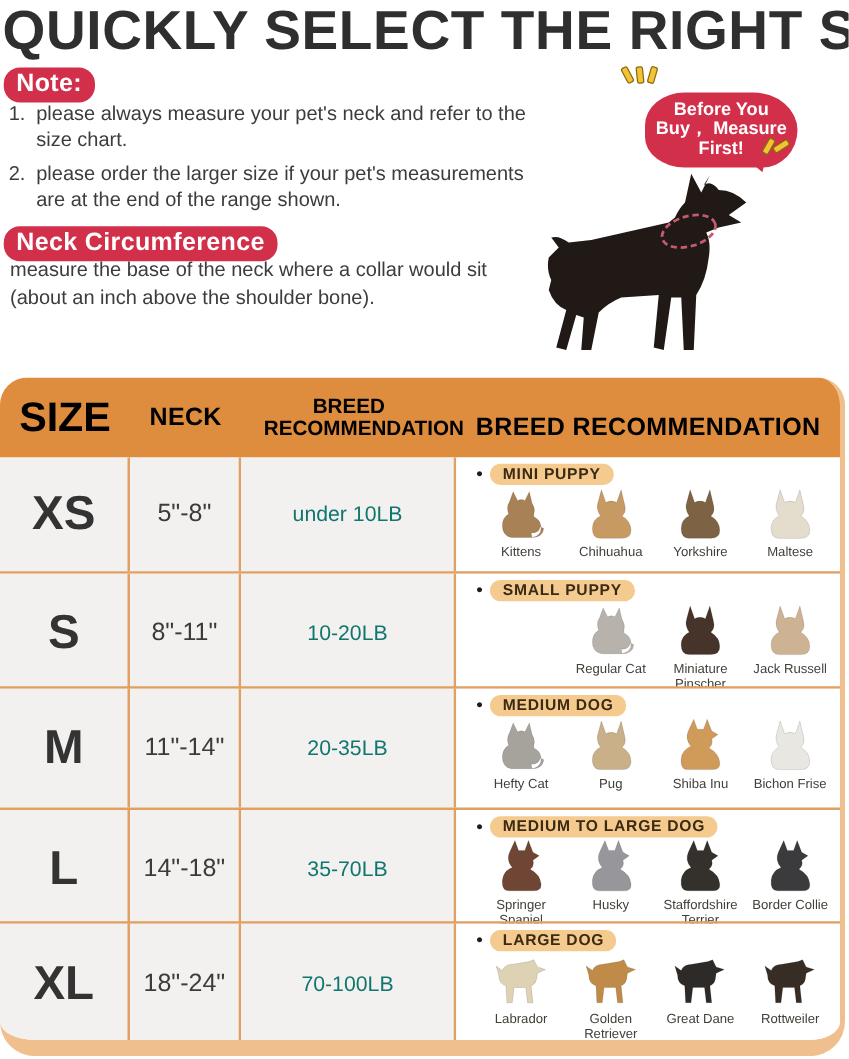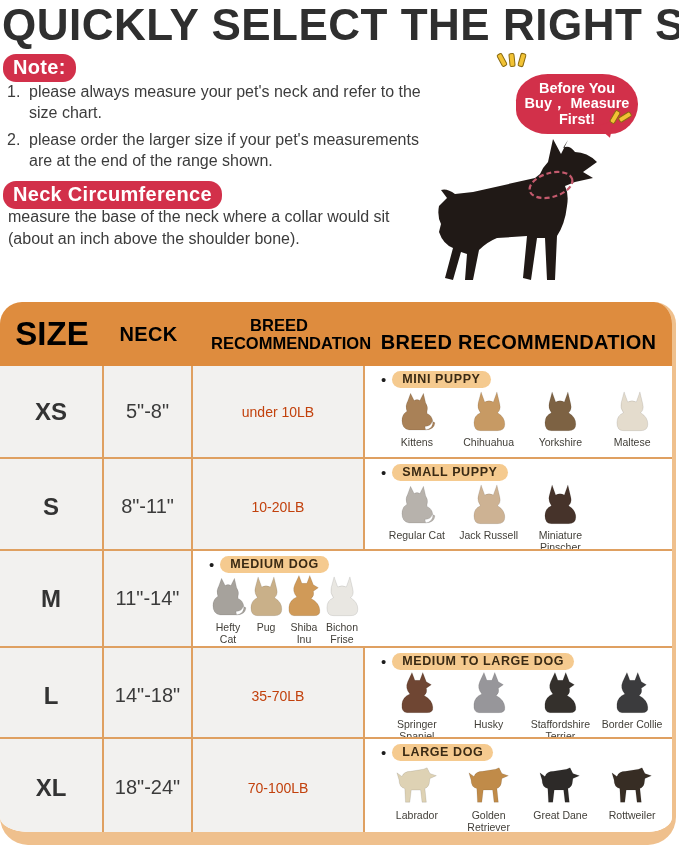--- a/index.html
+++ b/index.html
@@ -47,30 +47,30 @@
   .th{font-weight:bold;}
   .th-size{font-size:33px;}
   .th-neck{font-size:20px;letter-spacing:.3px;}
   .th-weight{font-size:16.5px;line-height:18px;padding:0 18px;}
   .th-breed{font-size:20px;letter-spacing:.3px;margin-top:16px;}
   .tbody{display:grid;grid-template-rows:91px 92px 97px 91px auto;height:470px;}
   .row{display:grid;grid-template-columns:104px 89px 172px 1fr;}
   .row + .row{border-top:2px solid var(--border-orange);}
   .cell{display:flex;align-items:center;justify-content:center;box-sizing:border-box;}
   .c-size,.c-neck,.c-weight{background:var(--row-gray);border-right:2px solid var(--border-orange);}
-  .c-size{font-size:24px;font-weight:bold;color:#333;}
+  .c-size{font-size:38px;font-weight:bold;color:#333;}
   .c-neck{font-size:20px;color:#3b3b3b;}
-  .c-weight{font-size:14px;color:#c2410c;}
+  .c-weight{font-size:17px;color:#0f766e;}
   .c-breed{background:#fff;flex-direction:column;align-items:flex-start;justify-content:flex-start;
            padding:5px 4px 1px 16px;}
   .cat-line{display:flex;align-items:center;}
   .bullet{color:#1d1d1d;font-size:15px;margin-right:6px;line-height:1;}
   .badge{background:var(--badge);color:#3a2a14;font-weight:bold;font-size:12.5px;letter-spacing:.6px;
          padding:1px 10px 2px;border-radius:10px;white-space:nowrap;}
-  .animals{display:flex;width:100%;margin-top:1px;}
+  .animals{display:flex;width:100%;margin-top:1px;justify-content:flex-end;}
   .animal{width:25%;display:flex;flex-direction:column;align-items:center;}
   .animal-svg{height:46px;width:56px;}
   .animal-svg use{stroke:rgba(0,0,0,.22);stroke-width:.6;}
   .animal-label{font-size:10.5px;color:var(--label);text-align:center;line-height:11.5px;
                 max-width:76px;margin-top:2px;}
   .hidden-defs{position:absolute;width:0;height:0;overflow:hidden;}
 </style>
 </head>
 <body>
 
@@ -185,37 +185,38 @@
           </div>
           <div class="animals">
             <div class="animal">
               <svg class="animal-svg" viewBox="0 0 64 64">
                   <use href="#sym-cat" fill="#b7b2ac"></use>
                 </svg>
               <div class="animal-label">Regular Cat</div>
             </div>
             <div class="animal">
               <svg class="animal-svg" viewBox="0 0 64 64">
+                  <use href="#sym-dog-small" fill="#46332a"></use>
+                </svg>
+              <div class="animal-label">Miniature Pinscher</div>
+            </div>
+            <div class="animal">
+              <svg class="animal-svg" viewBox="0 0 64 64">
                   <use href="#sym-dog-small" fill="#cdb293"></use>
                 </svg>
               <div class="animal-label">Jack Russell</div>
-            </div>
-            <div class="animal">
-              <svg class="animal-svg" viewBox="0 0 64 64">
-                  <use href="#sym-dog-small" fill="#46332a"></use>
-                </svg>
-              <div class="animal-label">Miniature Pinscher</div>
             </div>
           </div>
         </div>
       </div>
 
       <div class="row">
         <div class="cell c-size">M</div>
         <div class="cell c-neck">11"-14"</div>
+        <div class="cell c-weight">20-35LB</div>
         <div class="cell c-breed">
           <div class="cat-line">
             <span class="bullet">•</span>
             <span class="badge">MEDIUM DOG</span>
           </div>
           <div class="animals">
             <div class="animal">
               <svg class="animal-svg" viewBox="0 0 64 64">
                   <use href="#sym-cat" fill="#a6a29c"></use>
                 </svg>

